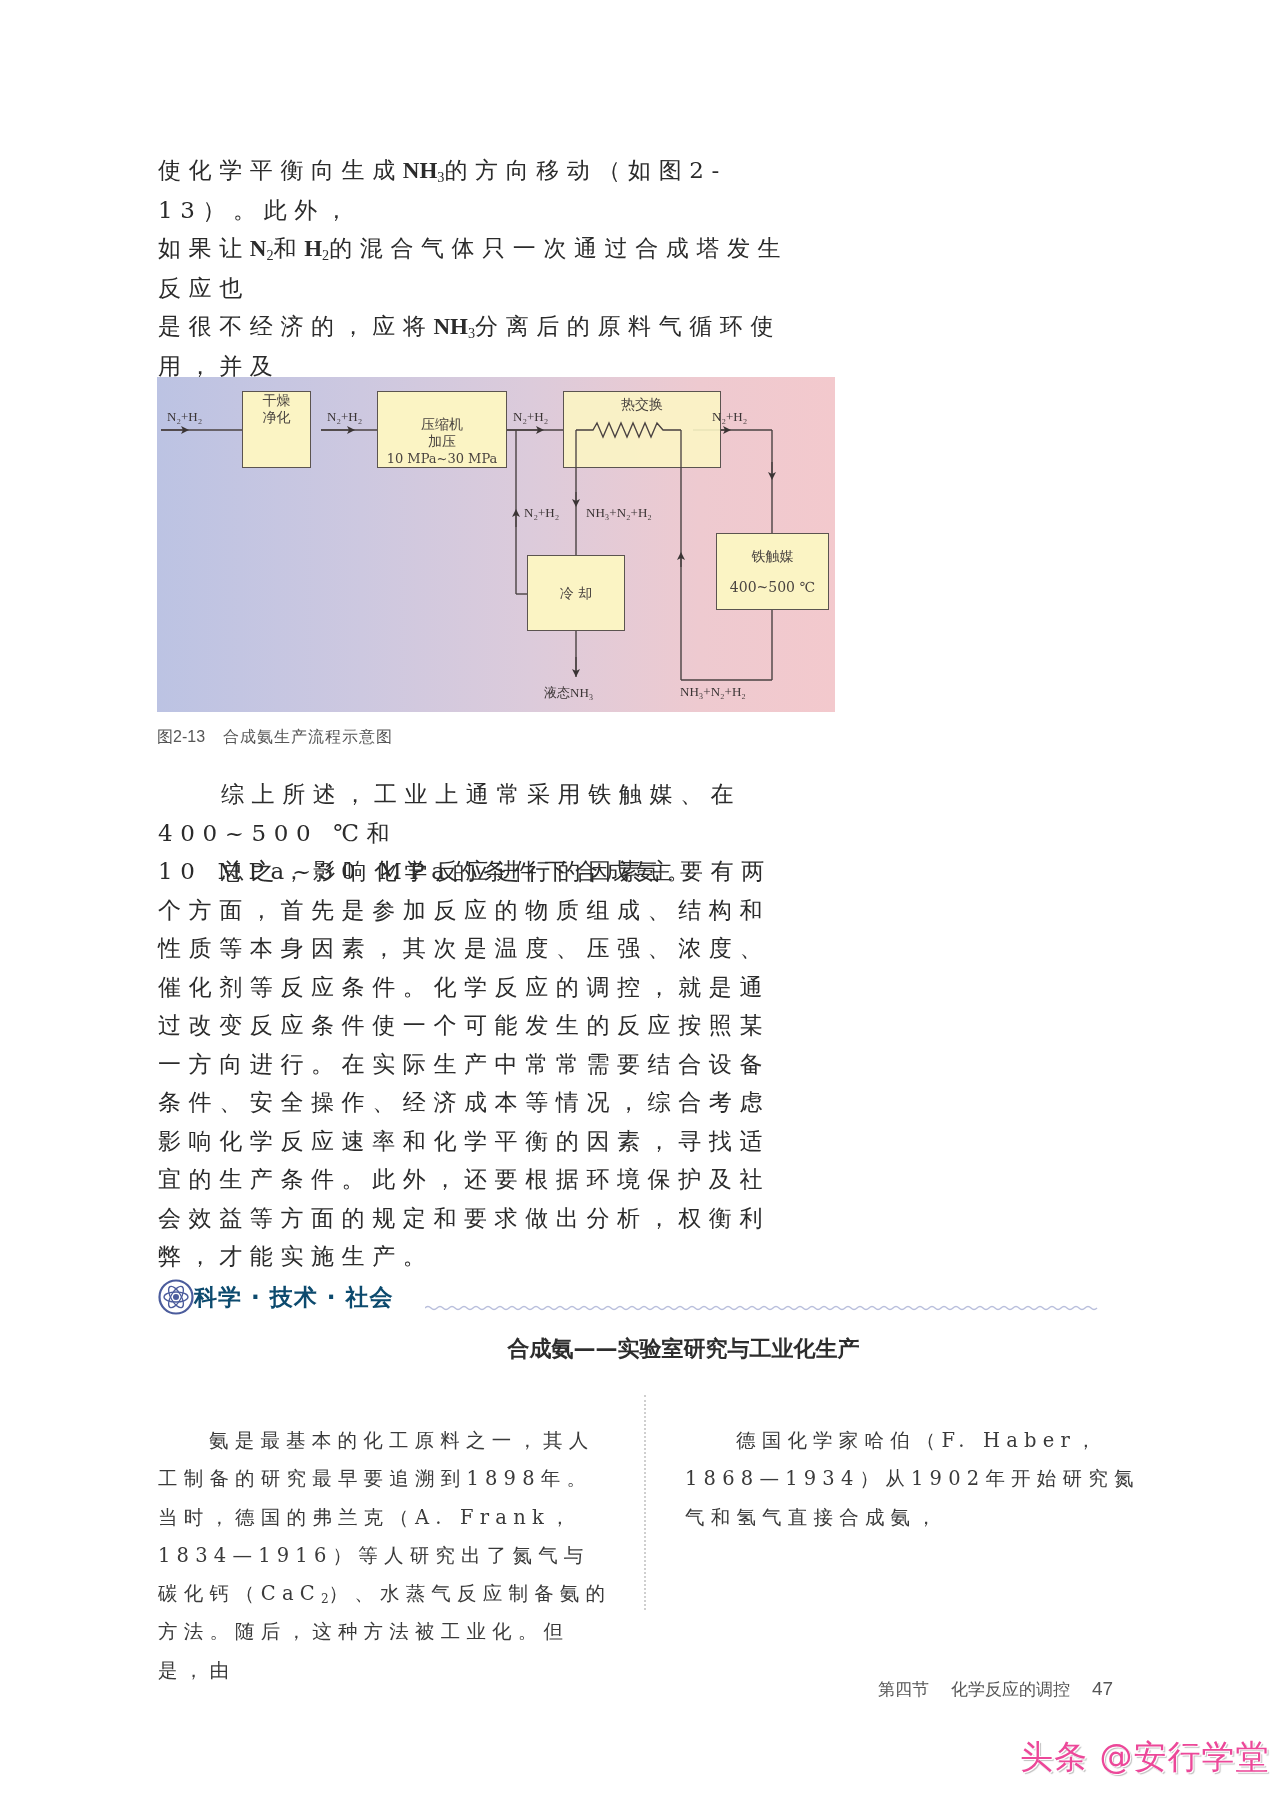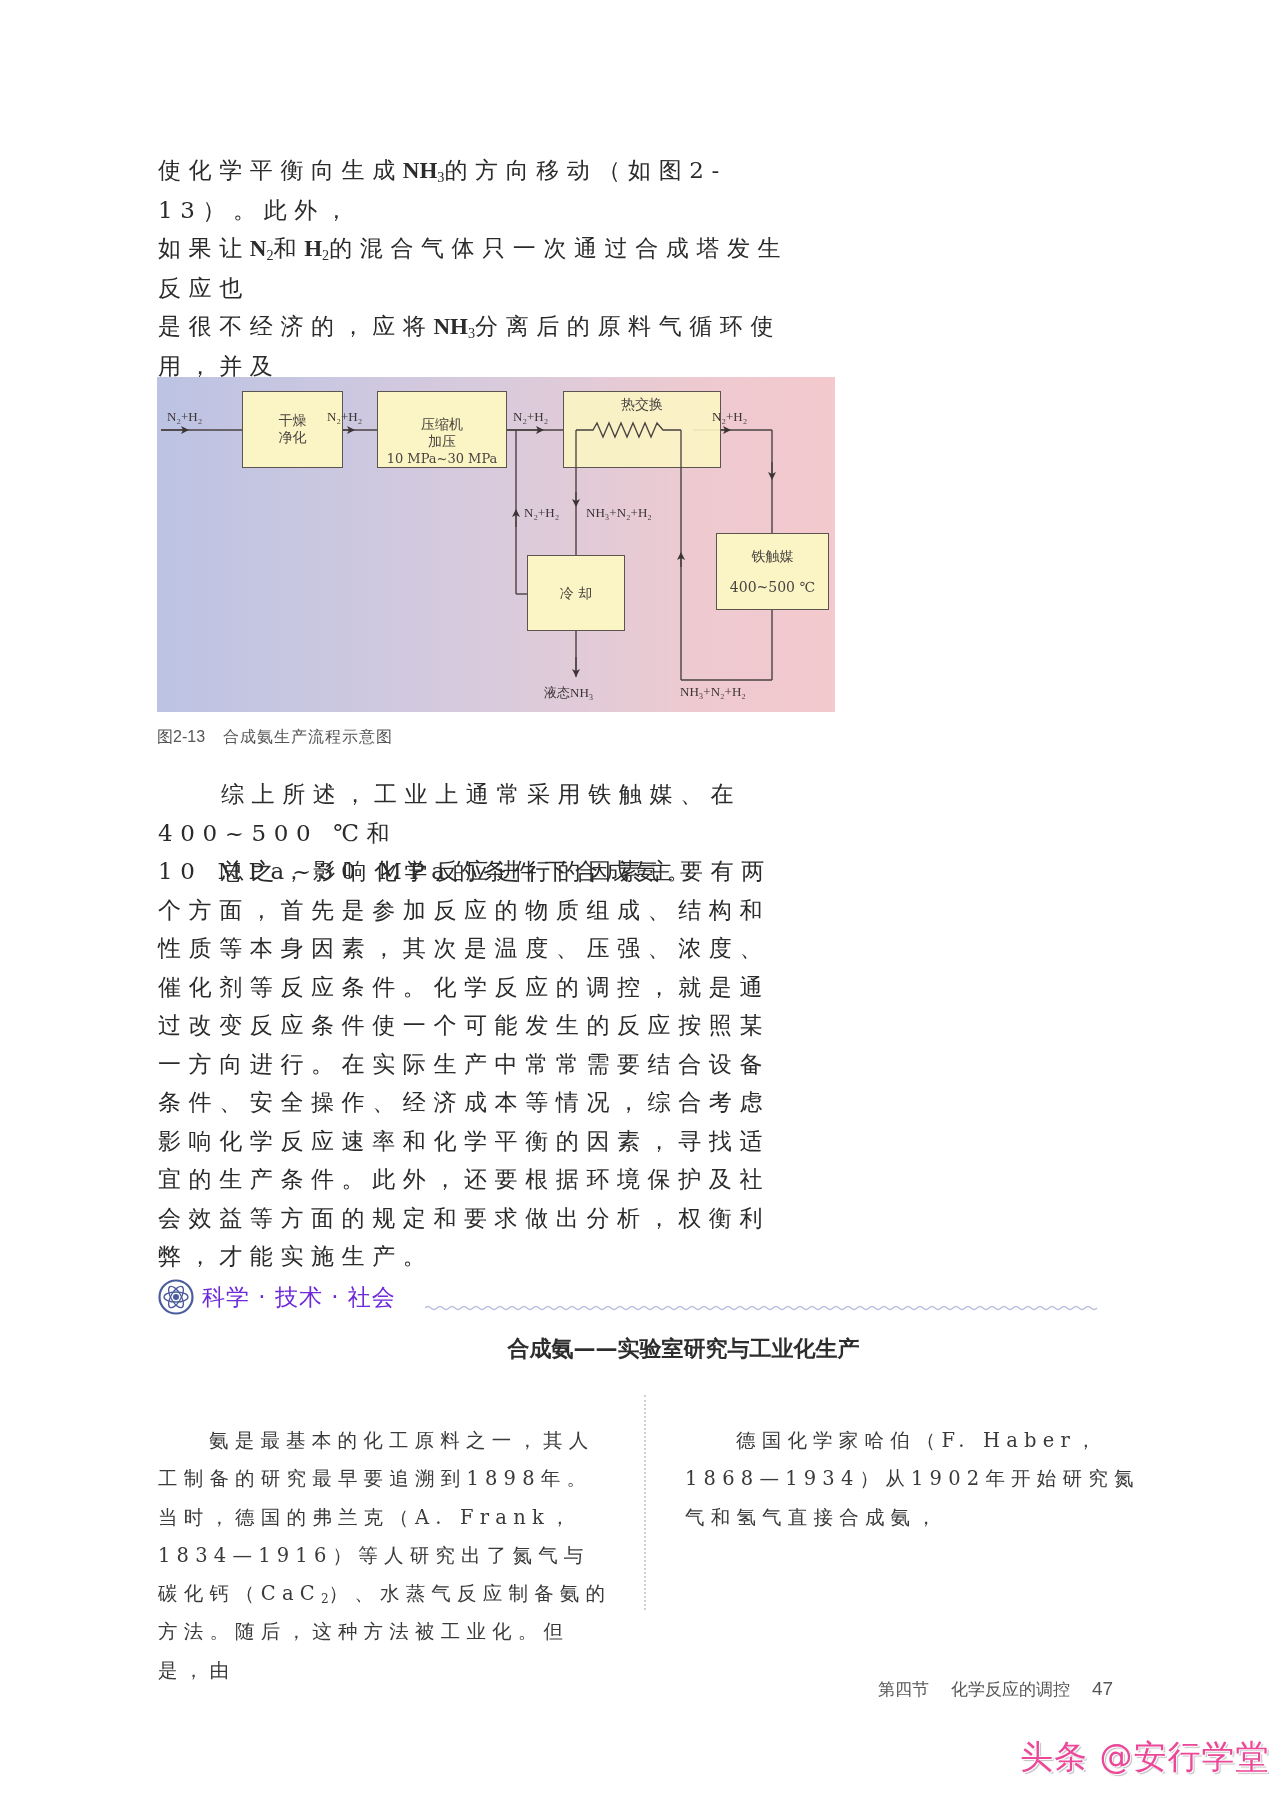--- a/index.html
+++ b/index.html
@@ -36,22 +36,22 @@
   .caption {
     position:absolute; left:157px; top:727px; font-size:16px; color:#555;
     letter-spacing:1px;
   }
   .caption .num { font-family:"Liberation Sans", sans-serif; margin-right:18px; letter-spacing:0; }
 
   
   .sts-header { position:absolute; left:158px; top:1274px; height:46px; display:flex; align-items:center; }
   .sts-icon { width:36px; height:36px; }
   .sts-title {
-    margin-left:8px; font-family:"DejaVu Sans", sans-serif; font-weight:normal;
-    font-size:23px; color:#6d28d9; letter-spacing:1px;
+    font-family:"DejaVu Sans", sans-serif; font-weight:bold;
+    font-size:23px; color:#0c4a6e; letter-spacing:1px;
   }
   .sts-line { position:absolute; left:425px; top:1301px; width:705px; height:14px; }
 
   .article-title {
     position:absolute; left:0; width:1287px; top:1334px; text-align:center;
     font-family:"DejaVu Sans", sans-serif; font-weight:bold; font-size:22px; color:#2d2d2d;
     padding-left:80px; box-sizing:border-box;
   }
   .col {
     position:absolute; top:1422px; font-size:19.5px; line-height:38.3px;
@@ -129,21 +129,21 @@
       <line x1="536" y1="53" x2="615" y2="53"></line>
       <line x1="536" y1="53" x2="572" y2="53" marker-end="url(#arr)"></line>
       <line x1="615" y1="53" x2="615" y2="156"></line>
       <line x1="615" y1="85" x2="615" y2="101" marker-end="url(#arr)"></line>
 
       <line x1="615" y1="233" x2="615" y2="303"></line>
       <line x1="524" y1="303" x2="615" y2="303"></line>
     </g>
   </svg>
 
-  <div class="box" style="left:85px; top:14px; width:101px; height:77px; padding-top:20px;">
+  <div class="box" style="left:85px; top:14px; width:69px; height:77px; ">
     <div>干燥</div>
     <div>净化</div>
   </div>
   <div class="box" style="left:220px; top:14px; width:130px; height:77px; padding-top:24px;">
     <div>压缩机</div>
     <div>加压</div>
     <div style="font-size:13px;">10 MPa~30 MPa</div>
   </div>
   <div class="box" style="left:406px; top:14px; width:158px; height:77px; background:rgba(251,244,196,0.92); padding-top:4px;">
     <div>热交换</div>

